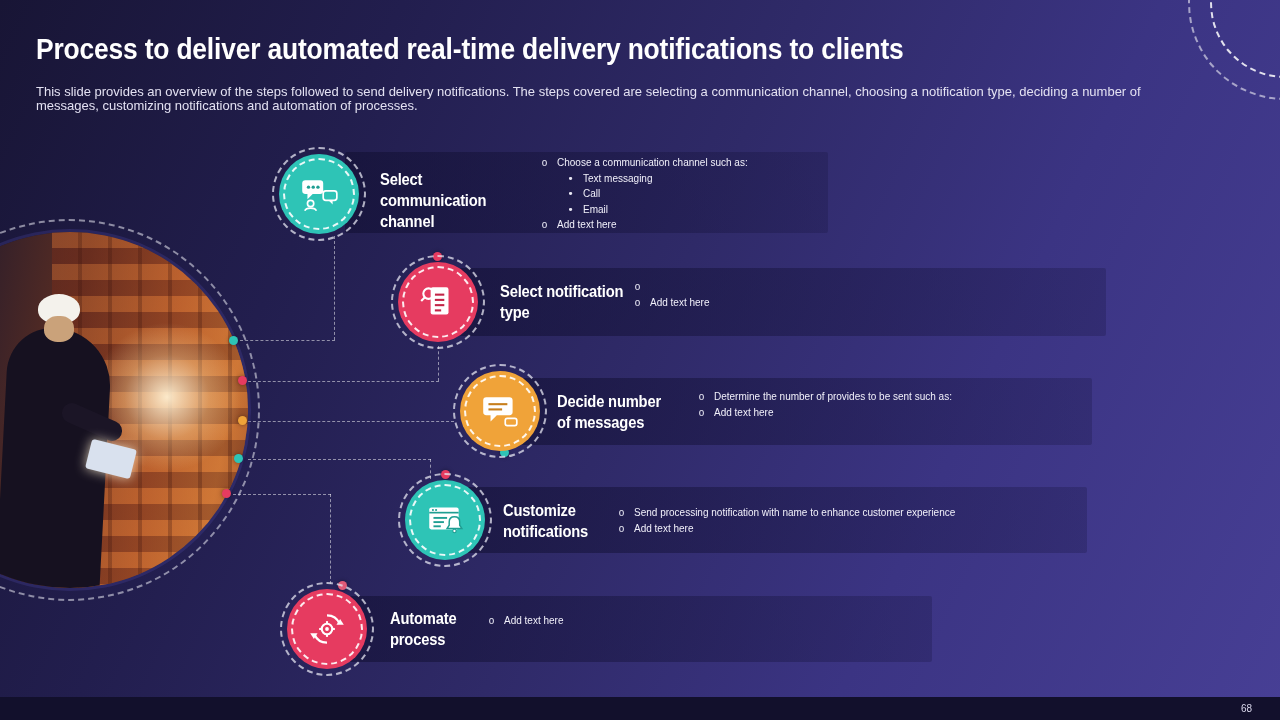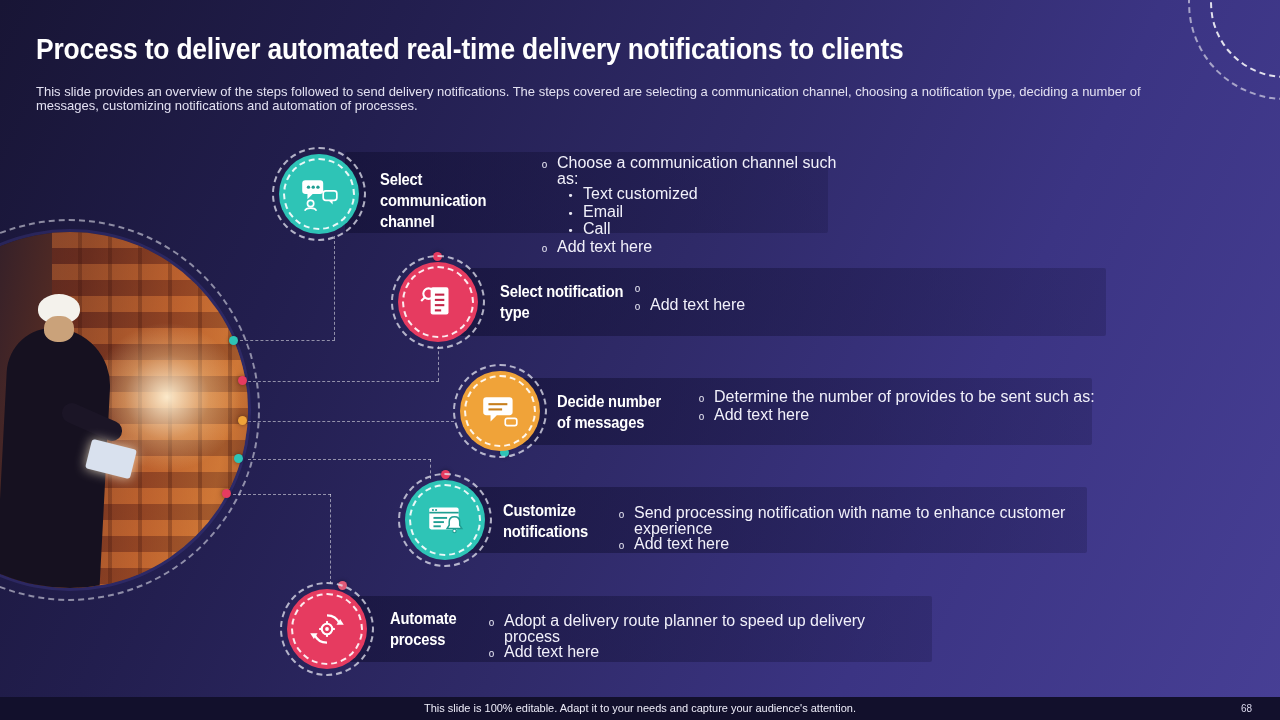--- a/index.html
+++ b/index.html
@@ -40,21 +40,21 @@
   .band{position:absolute;background:linear-gradient(90deg,rgba(16,14,48,.55),rgba(22,19,62,.28));border-radius:2px;}
   .ring{position:absolute;border:2px dashed rgba(228,228,240,.75);border-radius:50%;box-sizing:border-box;width:94px;height:94px;}
   .ic{position:absolute;width:80px;height:80px;border-radius:50%;display:flex;align-items:center;justify-content:center;}
   .ic::after{content:"";position:absolute;inset:4px;border:2px dashed rgba(255,255,255,.9);border-radius:50%;}
   .ic.teal{background:#2ec4b6;--c:#1f9e92;}
   .ic.red{background:#e63b60;--c:#c22547;}
   .ic.amber{background:#f0a339;--c:#c77f1d;}
   .ic svg{width:42px;height:42px;position:relative;z-index:1;}
   .stitle{position:absolute;color:#ffffff;font-weight:700;font-size:16px;line-height:21px;letter-spacing:-0.2px;
     transform:scaleX(.92);transform-origin:left top;}
-  .bullets{position:absolute;color:#f1f0fa;font-size:16px;}
+  .bullets{position:absolute;color:#f1f0fa;font-size:10px;}
   .bullet{display:flex;gap:8px;line-height:15.5px;}
   .bullet .marker{flex:0 0 auto;width:9px;text-align:center;color:#e9e8f4;}
   .bullet .marker::before{content:"o";font-family:"DejaVu Sans Mono",monospace;font-size:10px;}
   .bullet.sub{margin-left:26px;}
   .bullet.sub .marker::before{content:"\2022";font-size:11px;}
   
   .footer{position:absolute;left:0;right:0;bottom:0;height:23px;background:#12102c;color:#edecf8;
     font-size:11px;line-height:23px;text-align:center;}
   .pagenum{position:absolute;right:28px;top:0;color:#d8d6ea;font-size:10px;}
 </style>
@@ -123,29 +123,29 @@
     </svg>
   </div>
   <div class="stitle" style="left:380px;top:169px;width:160px;">Select communication channel</div>
   <div class="bullets" style="left:540px;top:155px;width:310px;">
     <div class="bullet">
         <span class="marker"></span>
         <span>Choose a communication channel such as:</span>
       </div>
     <div class="bullet sub">
         <span class="marker"></span>
-        <span>Text customized</span>
+        <span>Text messaging</span>
       </div>
     <div class="bullet sub">
         <span class="marker"></span>
+        <span>Call</span>
+      </div>
+    <div class="bullet sub">
+        <span class="marker"></span>
         <span>Email</span>
-      </div>
-    <div class="bullet sub">
-        <span class="marker"></span>
-        <span>Call</span>
       </div>
     <div class="bullet">
         <span class="marker"></span>
         <span>Add text here</span>
       </div>
   </div>
 
   <div class="ring" style="left:391px;top:255px;"></div>
   <div class="ic red" style="left:398px;top:262px;">
     <svg viewBox="0 0 40 40">
@@ -228,26 +228,21 @@
       <line x1="20" y1="12.5" x2="20" y2="15" stroke="#fff" stroke-width="2"></line>
       <line x1="20" y1="25" x2="20" y2="27.5" stroke="#fff" stroke-width="2"></line>
       <line x1="12.5" y1="20" x2="15" y2="20" stroke="#fff" stroke-width="2"></line>
       <line x1="25" y1="20" x2="27.5" y2="20" stroke="#fff" stroke-width="2"></line>
     </svg>
   </div>
   <div class="stitle" style="left:390px;top:608px;width:95px;">Automate process</div>
   <div class="bullets" style="left:487px;top:613px;width:420px;">
     <div class="bullet">
         <span class="marker"></span>
-        <span>Adopt a delivery route planner to speed up delivery process</span>
-      </div>
-    <div class="bullet">
-        <span class="marker"></span>
         <span>Add text here</span>
       </div>
   </div>
 
   <div class="footer">
-    <span>This slide is 100% editable. Adapt it to your needs and capture your audience's attention.</span>
     <span class="pagenum">68</span>
   </div>
 
 </div>
 
 </body></html>

